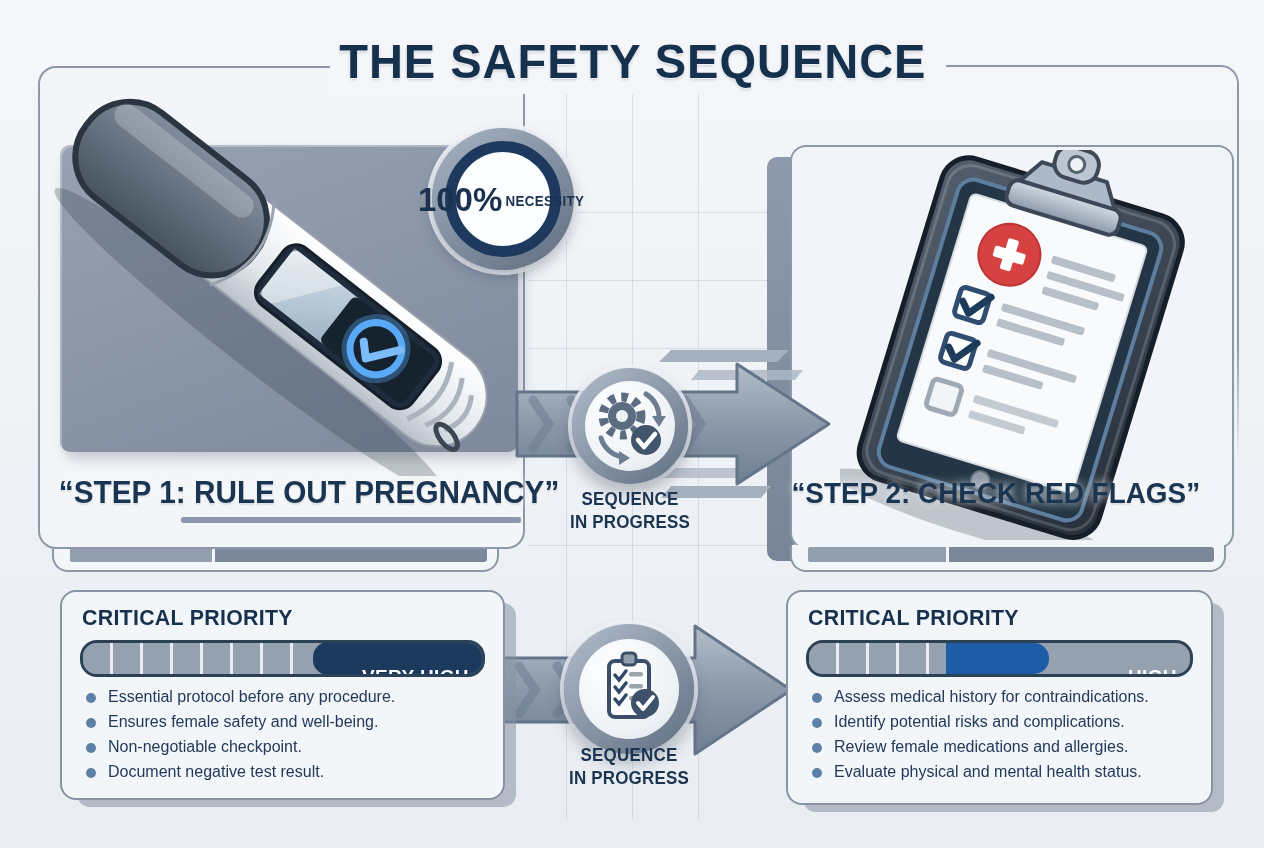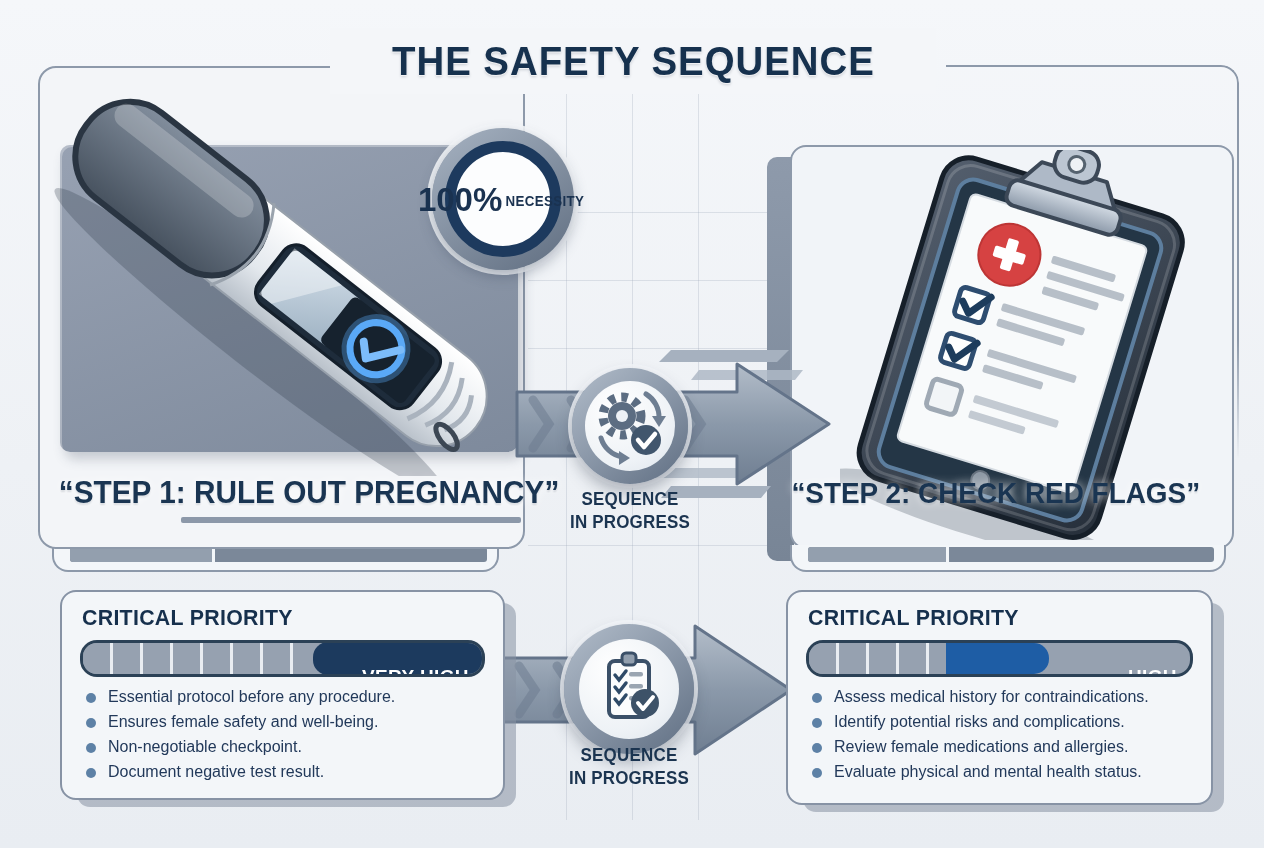--- a/index.html
+++ b/index.html
@@ -20,21 +20,21 @@
   .frame-right{
     position:absolute;left:946px;top:65px;width:291px;height:392px;
     border-top:2px solid #8d99aa;border-right:2px solid #8d99aa;
     border-radius:0 18px 0 0;
     -webkit-mask-image:linear-gradient(180deg,#000 70%,transparent 100%);
             mask-image:linear-gradient(180deg,#000 70%,transparent 100%);
   }
   .page-title{
     position:absolute;left:330px;top:28px;width:606px;height:66px;
     background:#f4f6f9;display:flex;align-items:center;justify-content:center;
-    color:#16314e;font-weight:800;font-size:40px;letter-spacing:1px;white-space:nowrap;
+    color:#16314e;font-weight:800;font-size:49px;letter-spacing:1px;white-space:nowrap;
     text-shadow:0 1px 0 rgba(255,255,255,.65),0 2px 3px rgba(20,35,55,.18);
   }
   .page-title>span{display:inline-block;transform:scaleX(.96);}
 
   
   .backdrop{
     position:absolute;left:60px;top:145px;width:458px;height:307px;border-radius:10px;
     background:linear-gradient(160deg,#97a1b2 0%,#8removed 100%,#7e8a9c 100%);
     background:linear-gradient(160deg,#97a1b2 0%,#7e8a9c 100%);
     box-shadow:inset 2px 2px 0 rgba(255,255,255,.30),5px 7px 12px rgba(60,72,90,.25);

